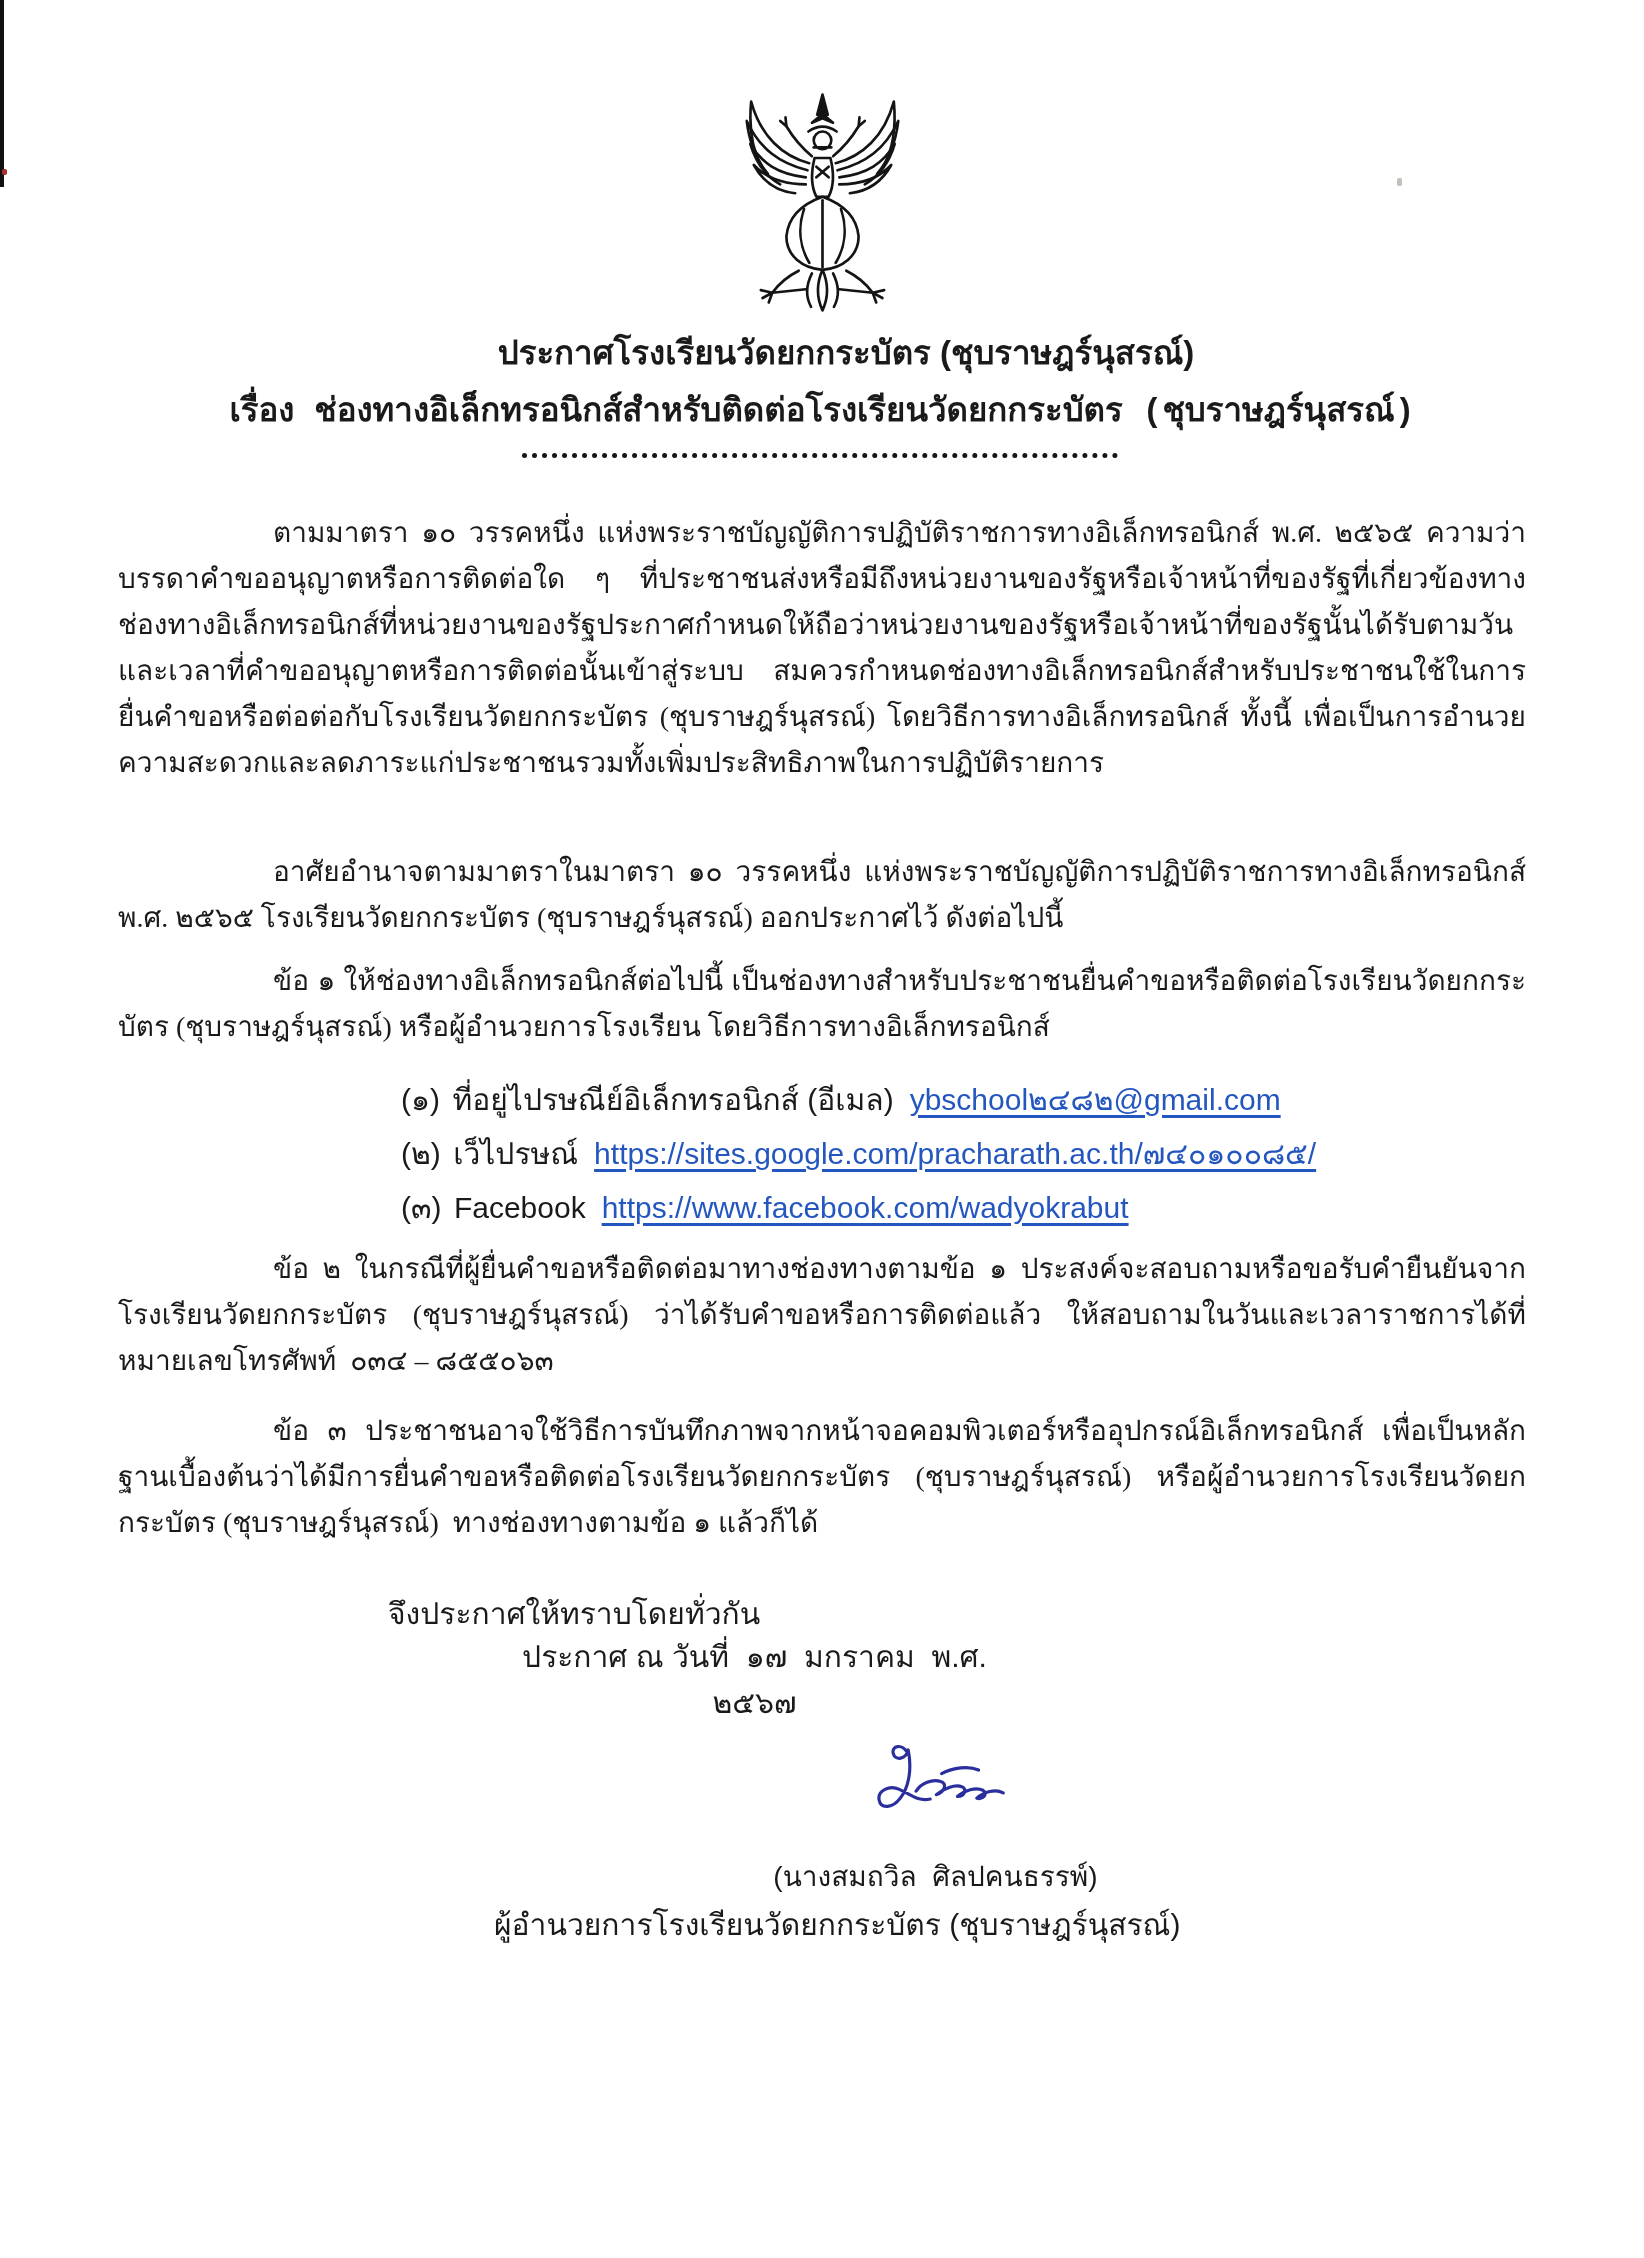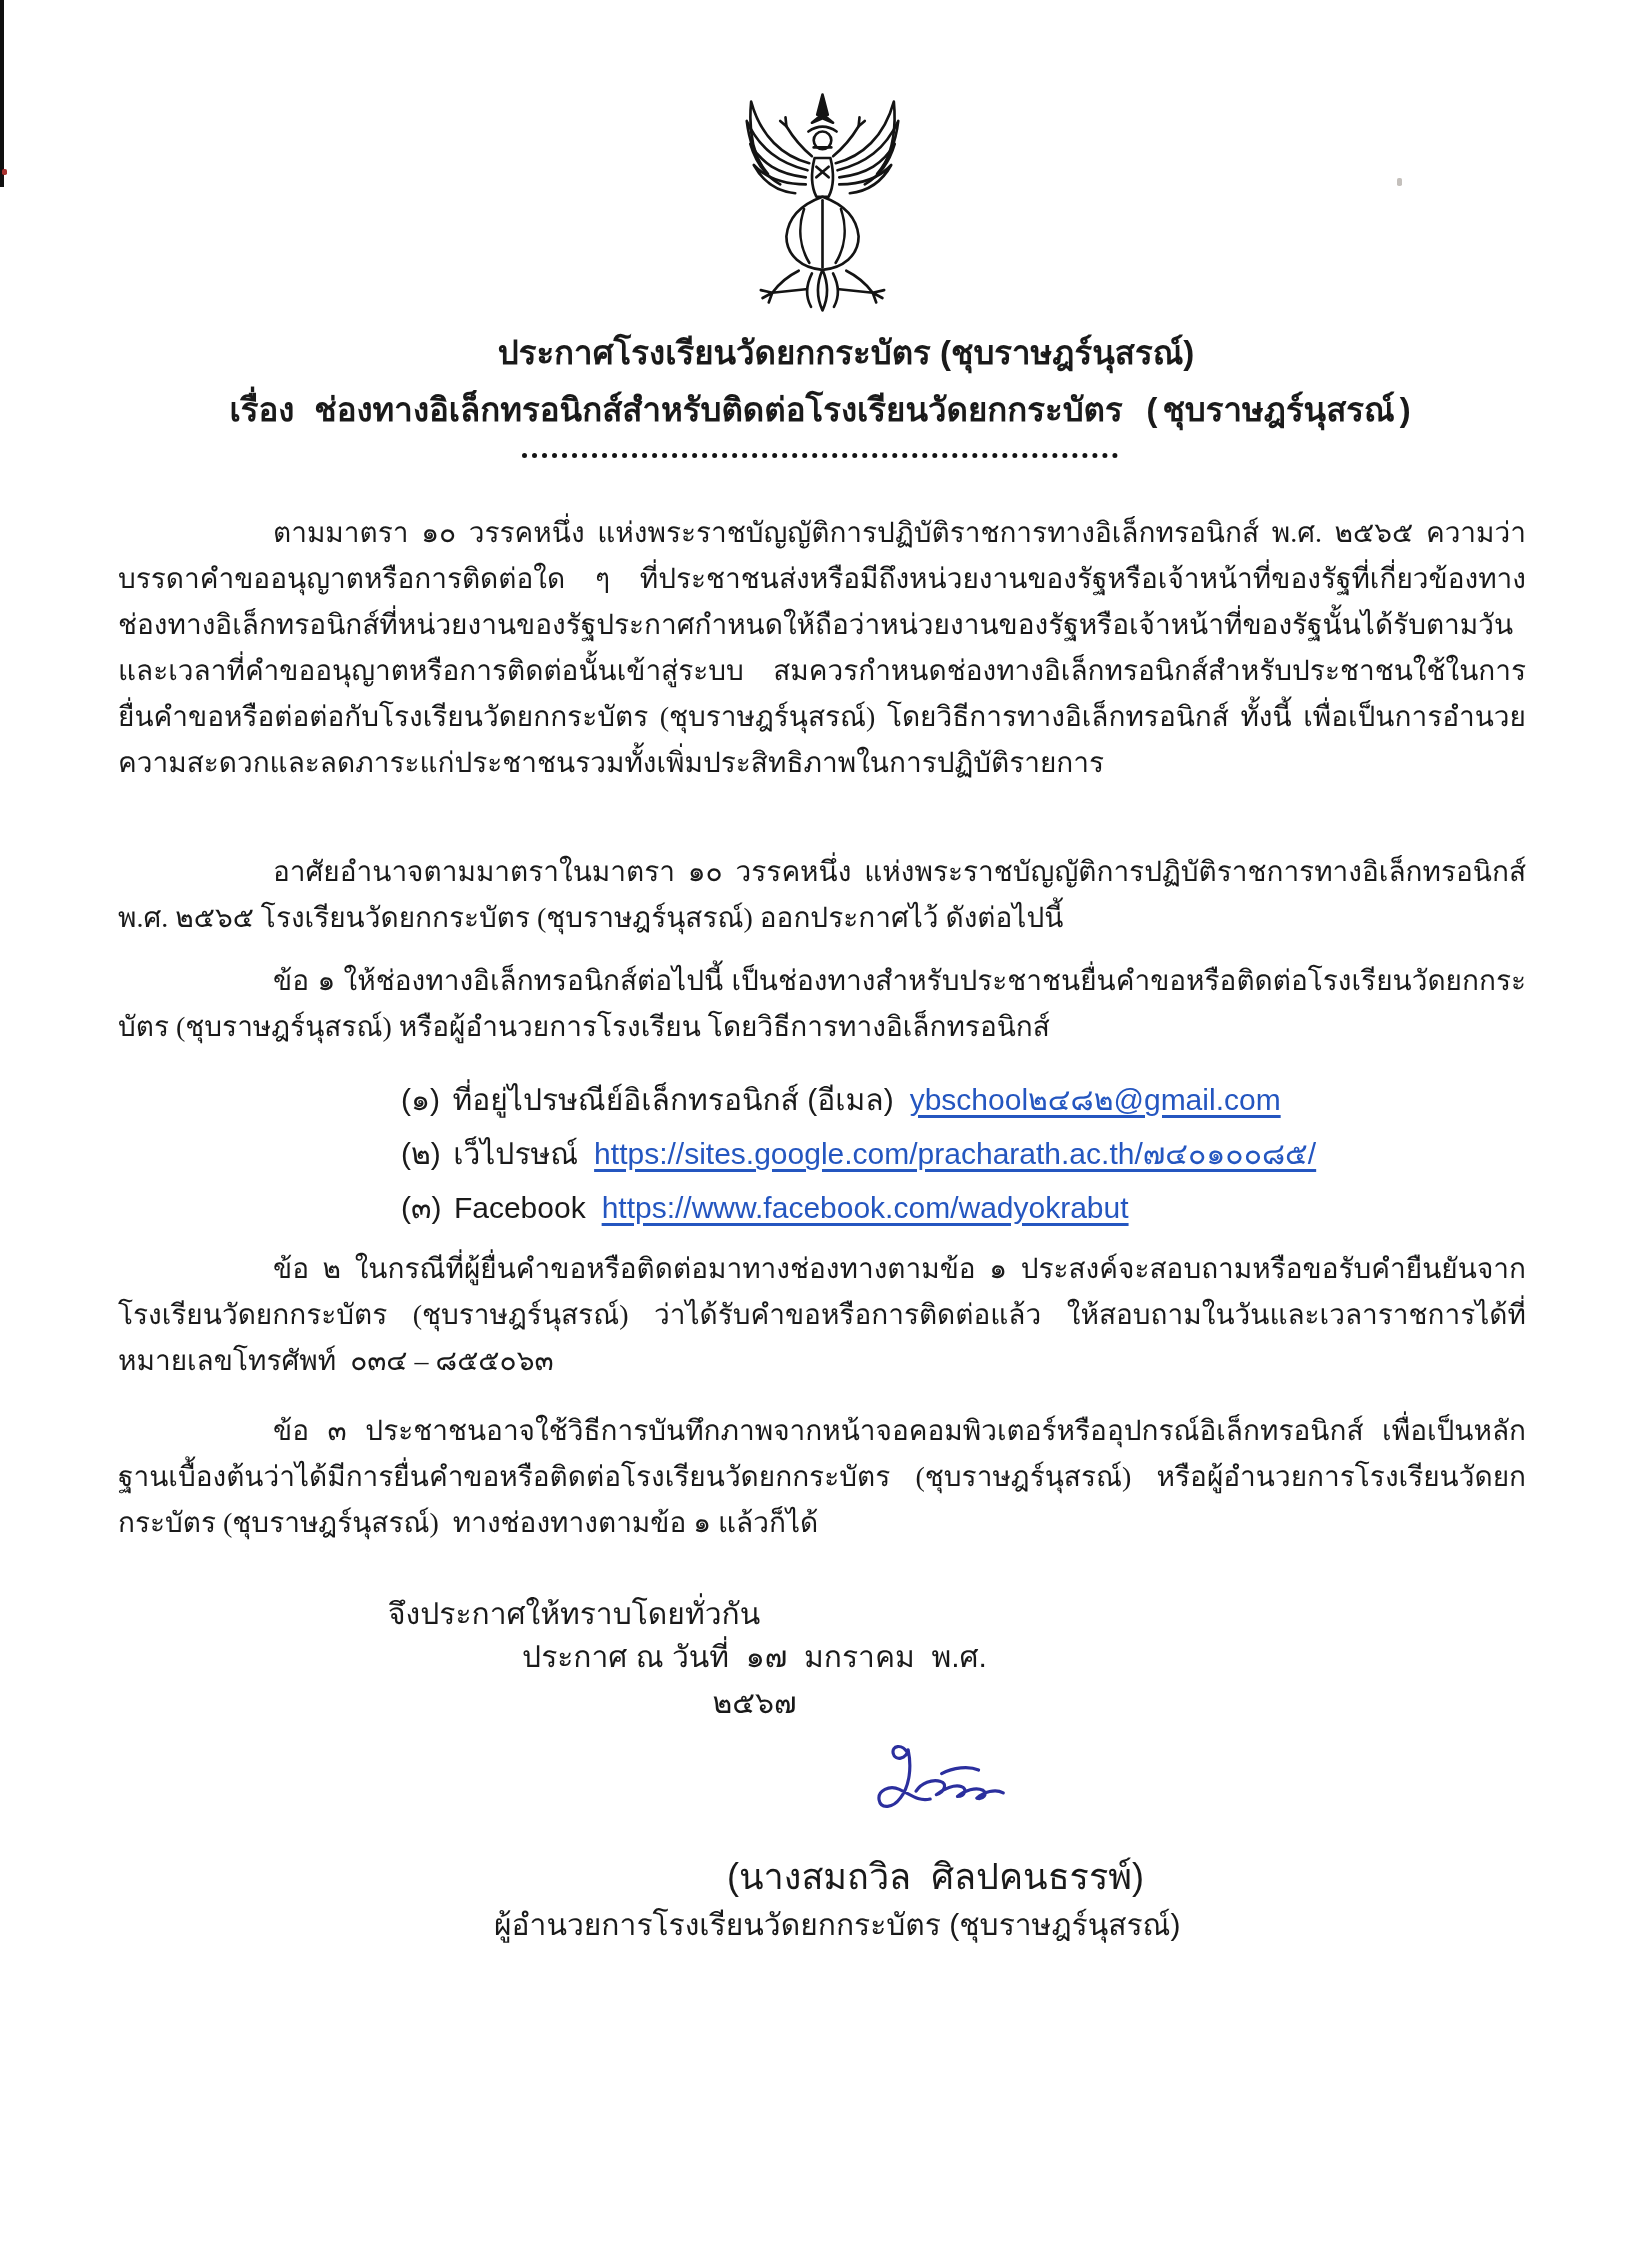--- a/index.html
+++ b/index.html
@@ -42,21 +42,21 @@
 
   .s2{top:1246px;}
   .s3{top:1408px;}
 
   .closing{position:absolute;left:388px;top:1563px;font-size:30px;line-height:46px;margin-top:28px;}
   .date-line{position:absolute;left:481px;top:1634px;width:547px;text-align:center;font-size:30px;line-height:46px;}
 
   .signature{position:absolute;left:858px;top:1740px;width:154px;height:97px;color:var(--signature_ink,#2b2f9e);}
   .signature svg{width:100%;height:100%;}
 
-  .sig-name{position:absolute;left:618px;top:1854px;width:635px;text-align:center;font-size:36px;line-height:46px;}
+  .sig-name{position:absolute;left:618px;top:1854px;width:635px;text-align:center;font-size:28px;line-height:46px;}
   .sig-title{position:absolute;left:494px;top:1902px;width:882px;text-align:left;font-size:30px;line-height:46px;}
 </style>
 </head>
 <body>
 
 <div class="page">
 
   <div class="scan-edge"></div>
   <div class="scan-speck-red"></div>
   <div class="scan-speck-gray"></div>

